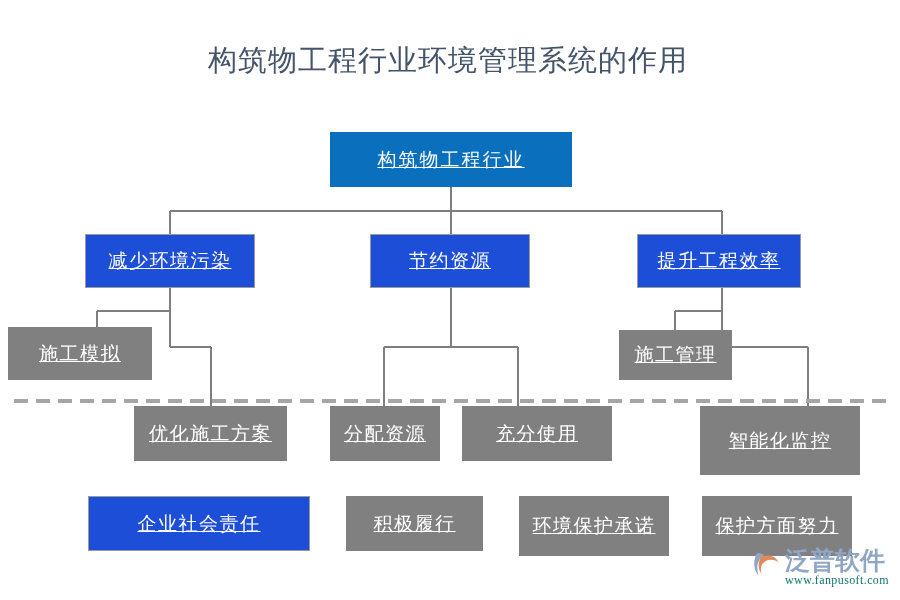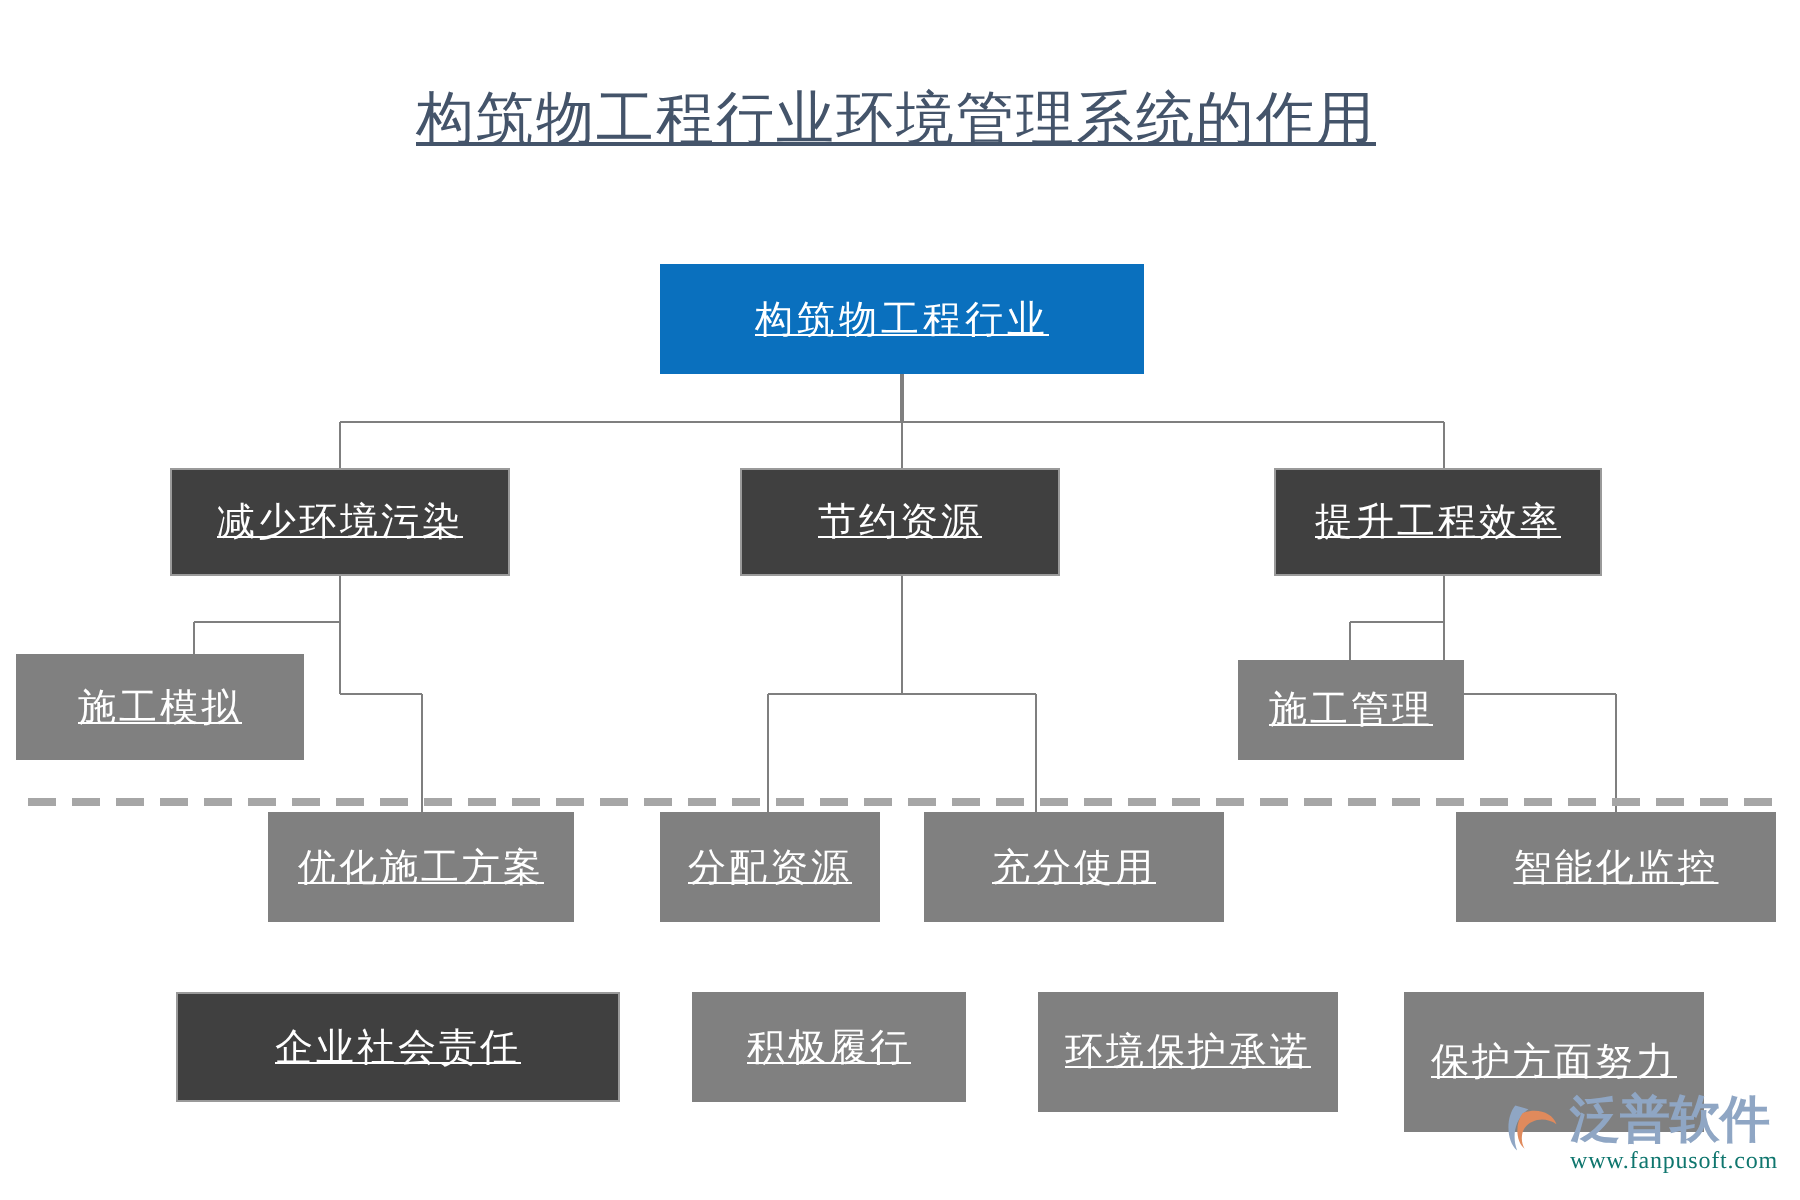--- a/index.html
+++ b/index.html
@@ -26,21 +26,20 @@
     left: 0;
     top: 40px;
     width: 896px;
     text-align: center;
     font-size: 29px;
     line-height: 40px;
     color: #44546a;
     letter-spacing: 1px;
     font-family: "Liberation Serif", "DejaVu Serif", serif;
     white-space: nowrap;
-    text-decoration: underline;
   }
 
   
   #connectors {
     position: absolute;
     left: 0;
     top: 0;
     width: 900px;
     height: 600px;
     pointer-events: none;
@@ -59,21 +58,21 @@
     white-space: nowrap;
     font-family: "Liberation Serif", "DejaVu Serif", serif;
     text-decoration: underline;
   }
   .node.root {
     background: #0a70be;
     font-size: 19px;
     letter-spacing: 2px;
   }
   .node.blue {
-    background: #404040;
+    background: #1d4ed8;
     border: 1px solid #9a9a9a;
   }
   .node.gray {
     background: #808080;
   }
 
   
   .logo {
     position: absolute;
     left: 752px;
@@ -177,34 +176,34 @@
 
   <div class="node gray" style="left:134px; top:406px; width:153px; height:55px;">
     <span>优化施工方案</span>
   </div>
   <div class="node gray" style="left:330px; top:406px; width:110px; height:55px;">
     <span>分配资源</span>
   </div>
   <div class="node gray" style="left:462px; top:406px; width:150px; height:55px;">
     <span>充分使用</span>
   </div>
-  <div class="node gray" style="left:728px; top:406px; width:160px; height:55px;">
+  <div class="node gray" style="left:700px; top:406px; width:160px; height:69px;">
     <span>智能化监控</span>
   </div>
 
   <div class="node blue" style="left:88px; top:496px; width:222px; height:55px;">
     <span>企业社会责任</span>
   </div>
   <div class="node gray" style="left:346px; top:496px; width:137px; height:55px;">
     <span>积极履行</span>
   </div>
   <div class="node gray" style="left:519px; top:496px; width:150px; height:60px;">
     <span>环境保护承诺</span>
   </div>
-  <div class="node gray" style="left:702px; top:496px; width:150px; height:70px;">
+  <div class="node gray" style="left:702px; top:496px; width:150px; height:60px;">
     <span>保护方面努力</span>
   </div>
 
   <div class="logo">
     <svg class="logo-mark" viewBox="0 0 32 32" xmlns="http://www.w3.org/2000/svg">
       <path d="M6 4 C1 10 1 23 7 28 C4 20 6 11 13 6 Z" fill="#8fa6c4"></path>
       <path d="M10 8 C18 5 26 8 28 14 C22 10 15 11 11 16 C9 19 9 24 11 27 C6 23 6 13 10 8 Z" fill="#e08a5c"></path>
     </svg>
     <div class="logo-text-wrap">
       <div class="logo-name">泛普软件</div>

